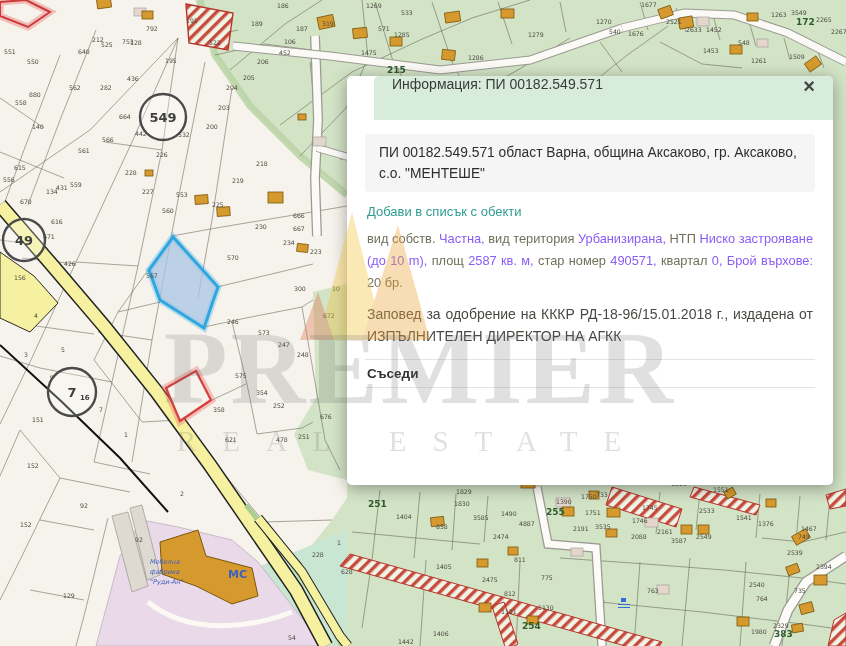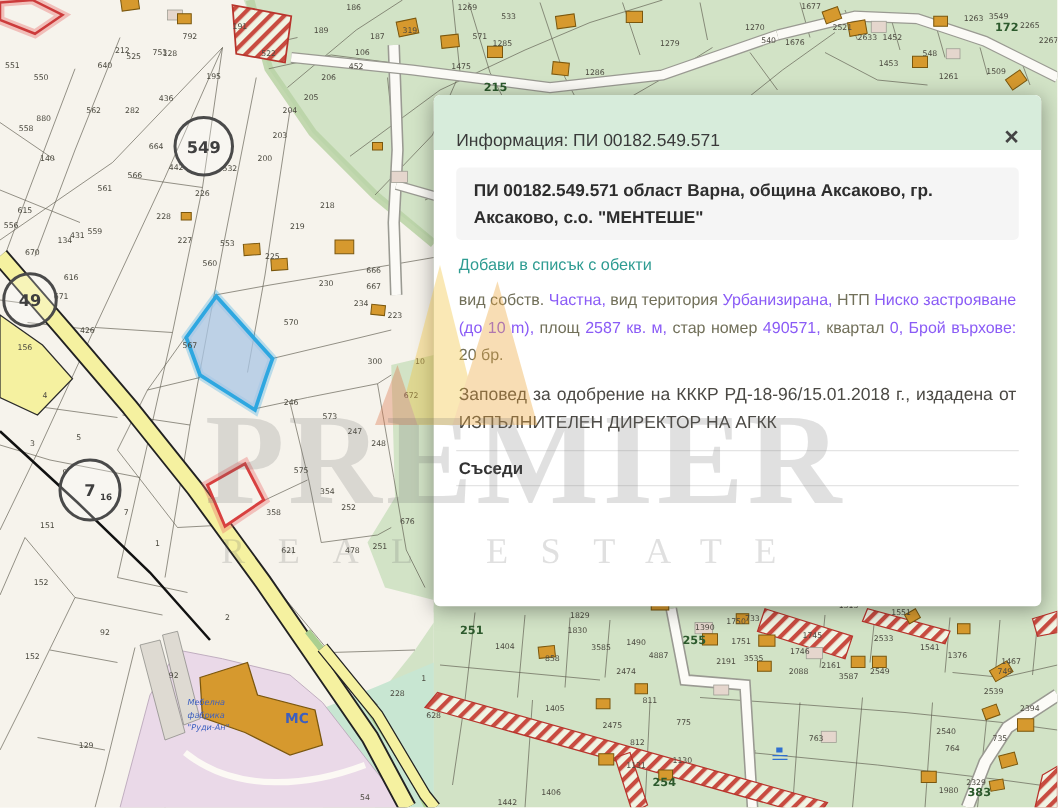--- a/index.html
+++ b/index.html
@@ -13,25 +13,25 @@
   .rctext{font:bold 13px "DejaVu Sans",sans-serif;fill:#3f3f3f;text-anchor:middle;}
   .rcsub{font:bold 7px "DejaVu Sans",sans-serif;fill:#3f3f3f;}
   .ftext{font:italic 6.5px "DejaVu Sans",sans-serif;fill:#3c5fc0;}
   .fcode{font:bold 11px "DejaVu Sans",sans-serif;fill:#3c5fc0;}
   .mesh{stroke:#5c594e;stroke-width:0.65;fill:none;opacity:0.8;}
   .bld{fill:#d6992e;stroke:#7a570e;stroke-width:0.8;}
   .bldp{fill:#e5d6cd;stroke:#9a9a90;stroke-width:0.6;}
   
   #popup{position:absolute;left:347px;top:76px;width:486px;height:409px;background:#fff;
          border-radius:5px;box-shadow:0 3px 16px rgba(0,0,0,0.35);z-index:10;overflow:hidden;}
-  #popup-header{background:#d7ecdb;height:44px;display:flex;align-items:flex-end;
-                padding:0 18px;font-size:14px;color:#3a3a3a;border-radius:5px 5px 0 0;}
+  #popup-header{background:#d7ecdb;height:44px;display:flex;align-items:flex-start;
+                padding:0 18px;font-size:14px;color:#3a3a3a;border-radius:5px 5px 0 0;margin-left:27px;}
   #popup-close{margin-left:auto;font-size:20px;font-weight:bold;color:#444;cursor:pointer;line-height:1;}
   #popup-body{padding:14px 18px 0 18px;}
-  #title-box{background:#f5f5f5;border-radius:4px;padding:8px 14px;font-weight:bold;
+  #title-box{background:#f5f5f5;border-radius:4px;padding:8px 14px;font-weight:normal;
              font-size:13.8px;line-height:21px;color:#2e2e2e;}
   #add-link{display:inline-block;margin:12px 2px 0 2px;color:#2f9c92;font-size:13px;
             text-decoration:none;cursor:pointer;text-align:center;}
   #details{margin:8px 2px 0 2px;font-size:12.8px;line-height:22px;text-align:justify;}
   .seg-muted{color:#72705a;margin-top:25px;}
   .seg-dark{color:#8b5cf6;}
   .section-title{margin-top:12px;padding:6px 2px;border-top:1px solid #e4e4e4;
                  border-bottom:1px solid #e4e4e4;font-weight:bold;font-size:13.5px;color:#333;}
   .section-body{margin:9px 2px 0 2px;font-size:14px;line-height:22px;text-align:justify;color:#4b4944;}
   

